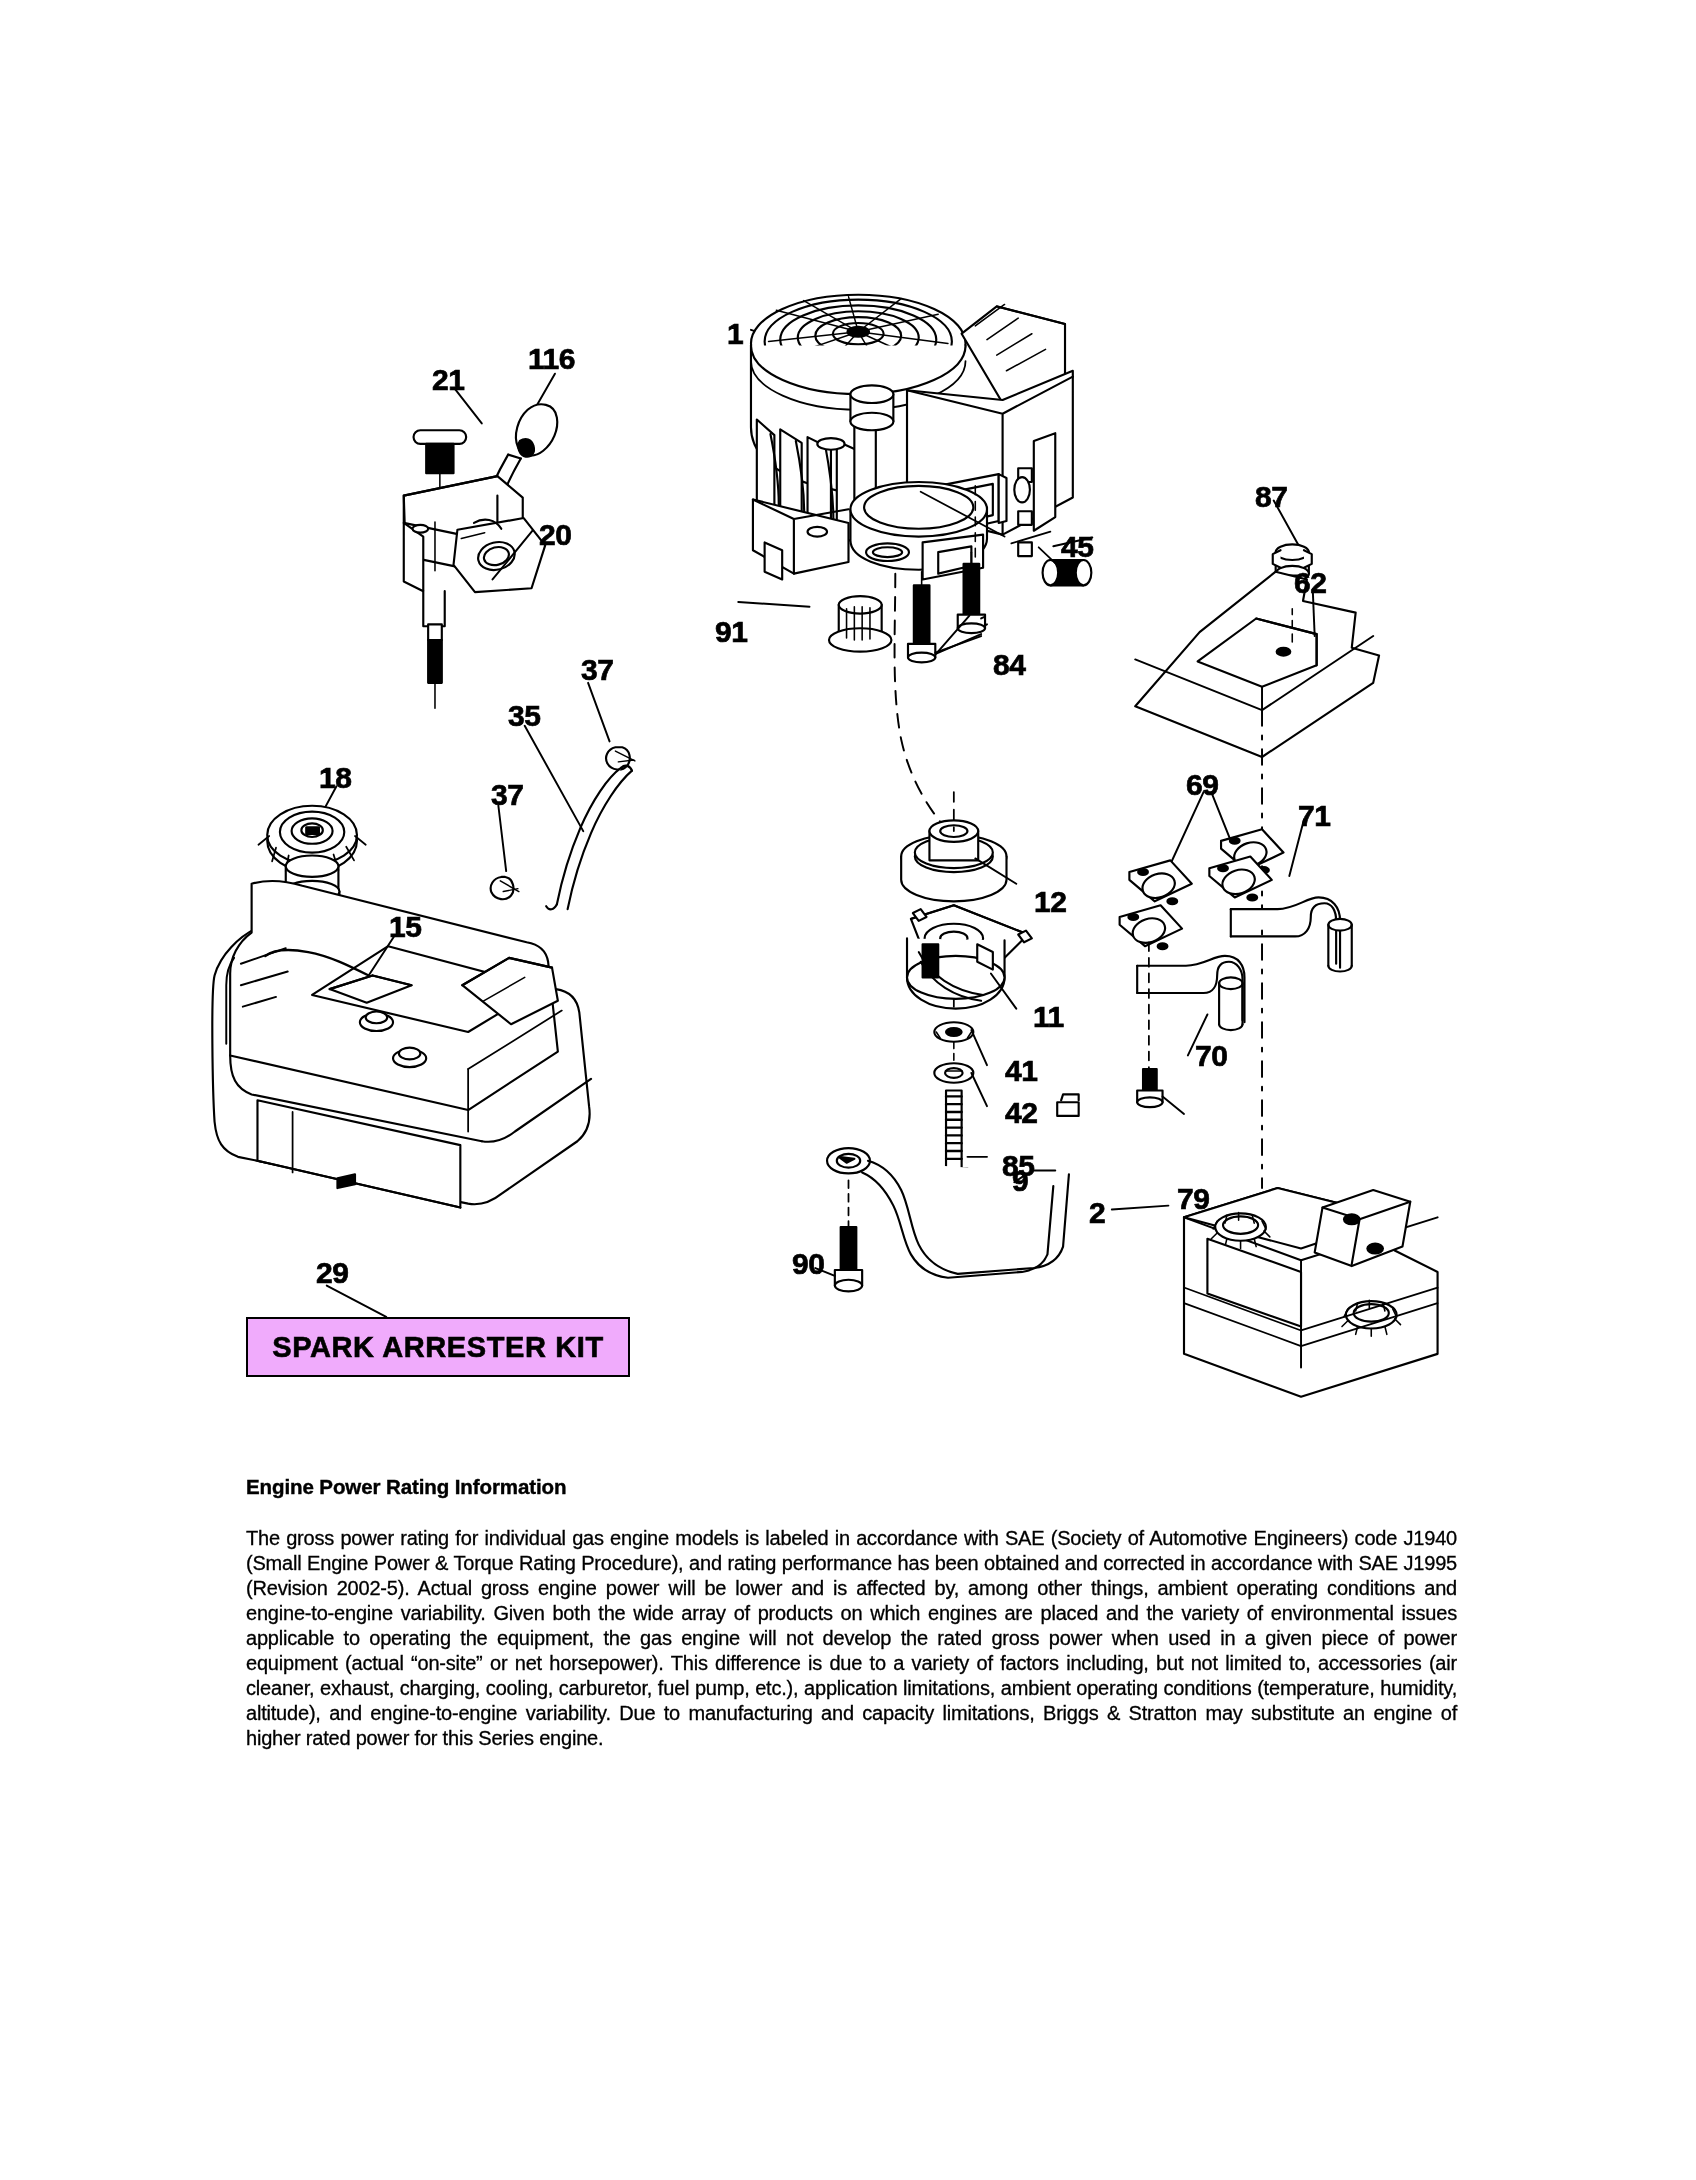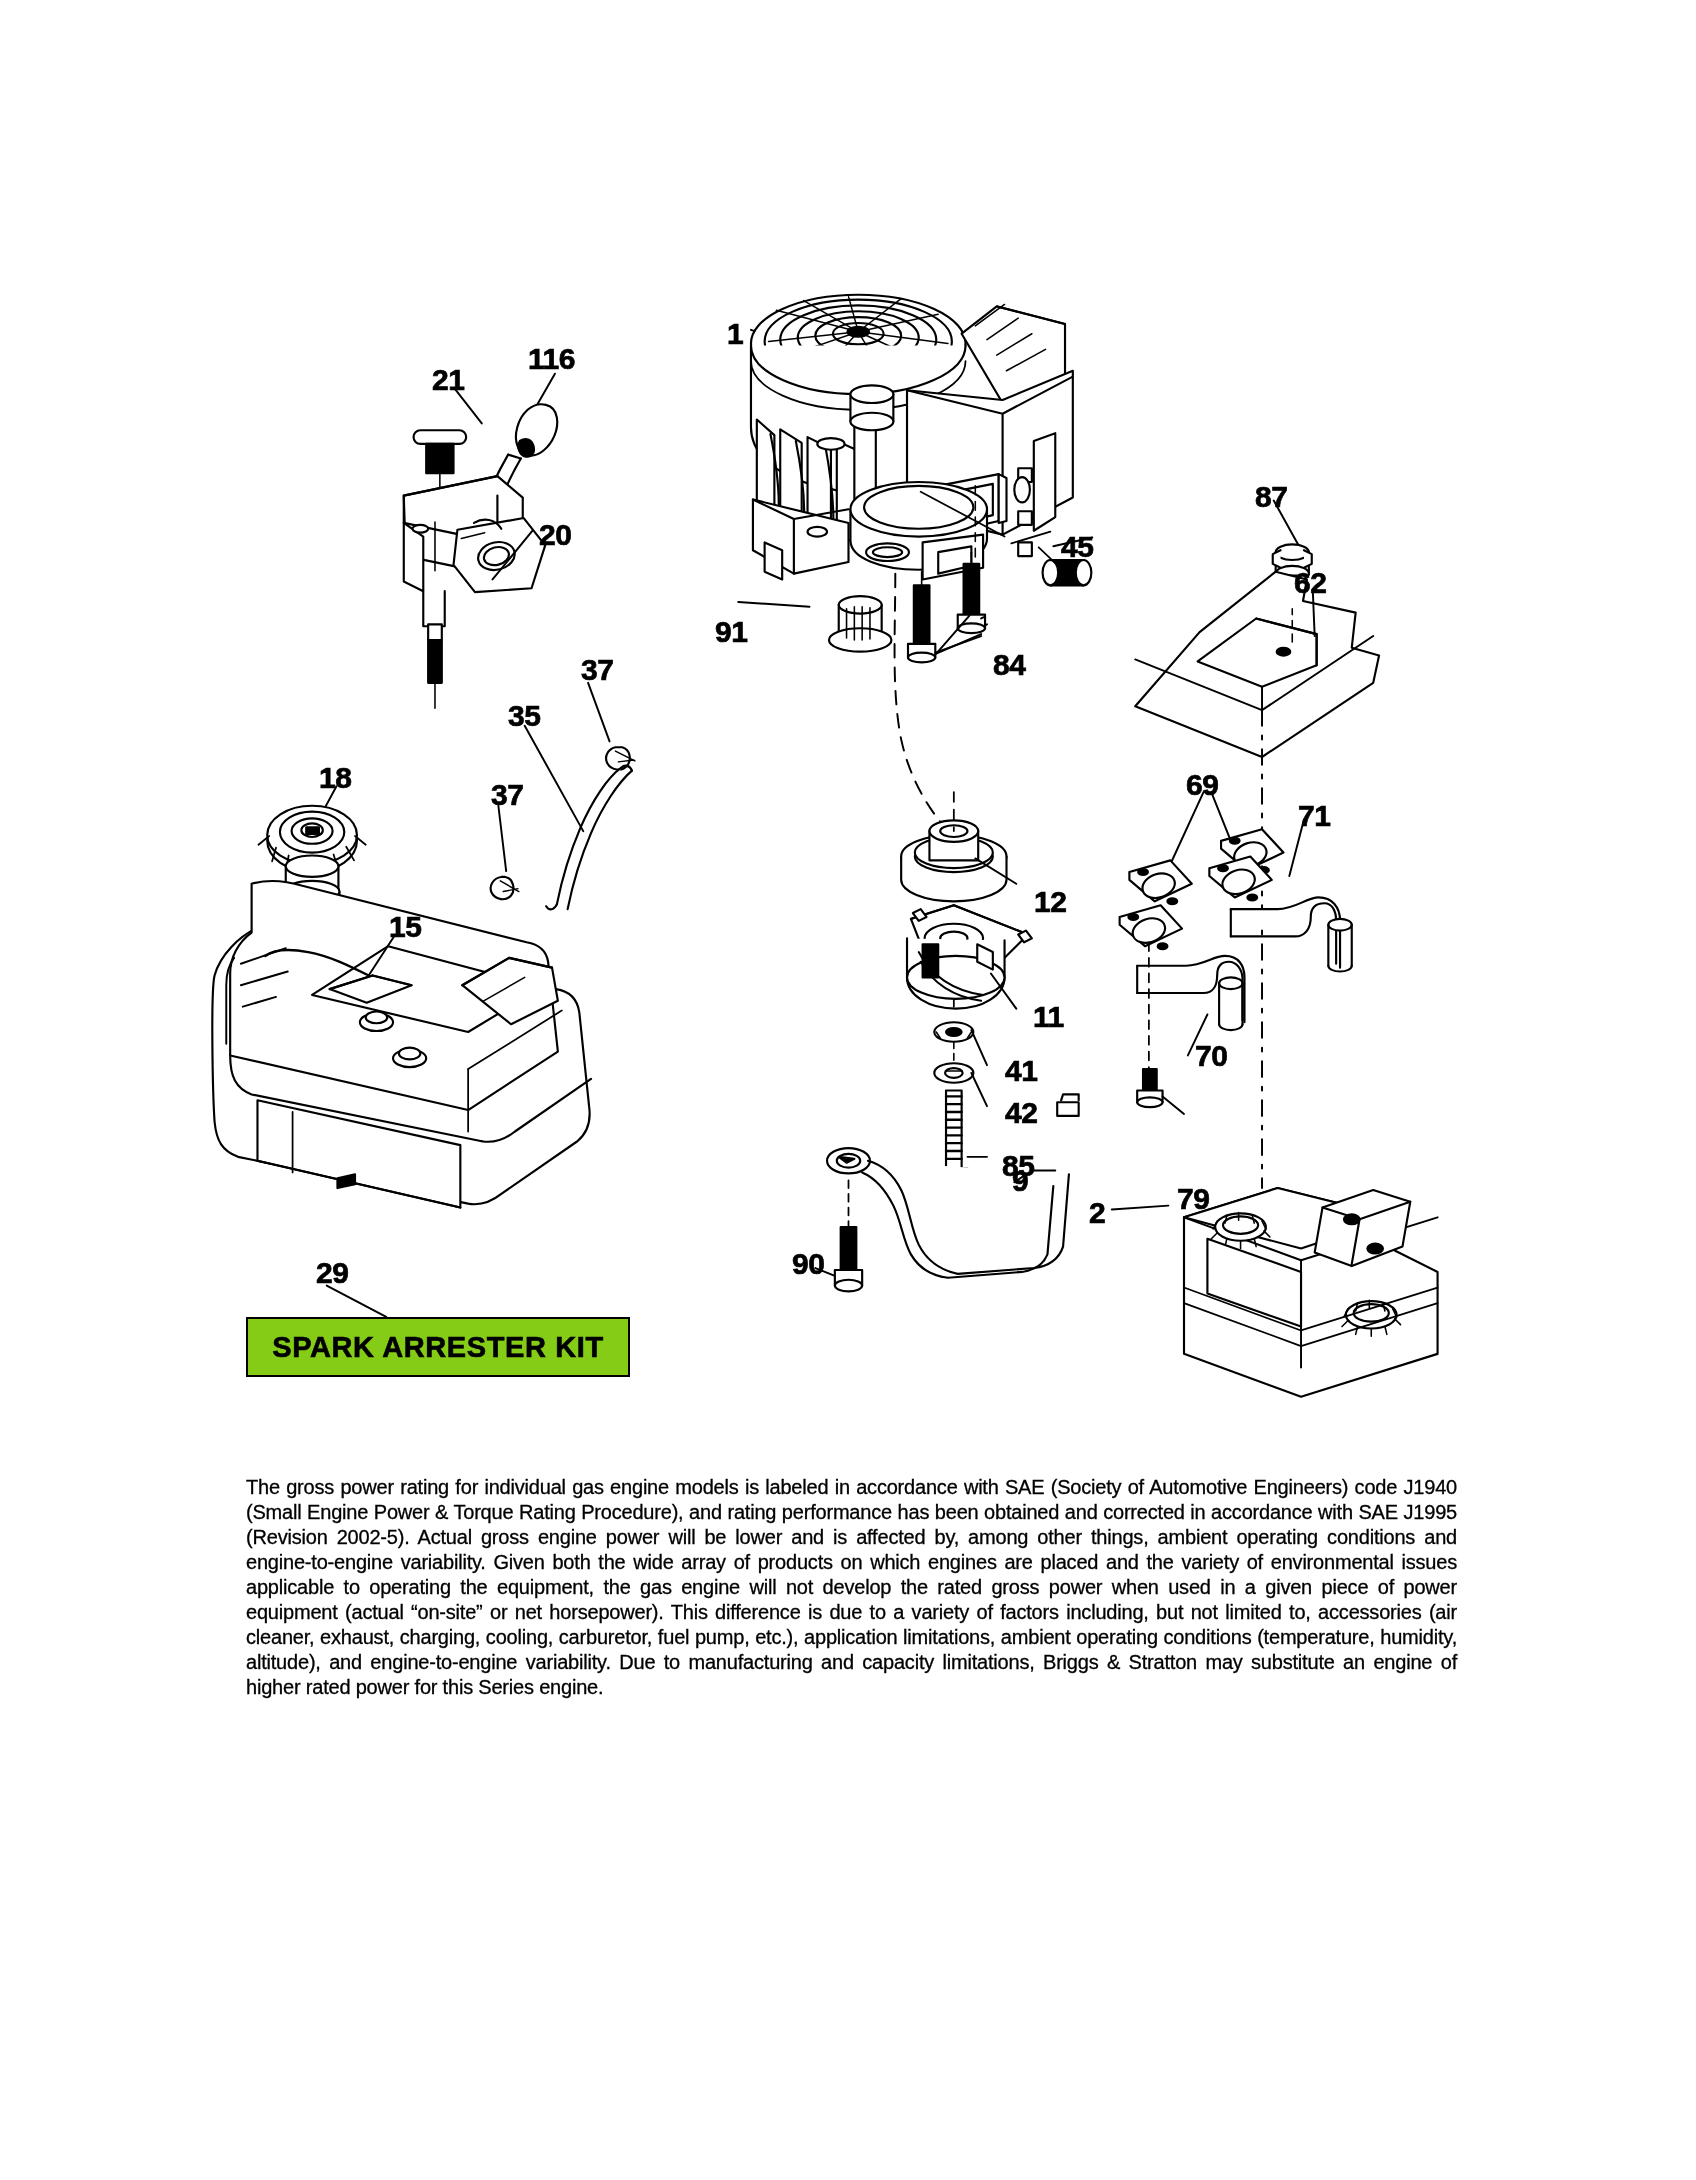--- a/index.html
+++ b/index.html
@@ -55,21 +55,21 @@
     position: absolute;
     left: 246px;
     top: 1317px;
     width: 384px;
     height: 60px;
     border: 2.9px solid #000;
     box-sizing: border-box;
     display: flex;
     align-items: center;
     justify-content: center;
-    background: #84cc16;
+    background: #f0abfc;
   }
   #spark-arrester-box .label {
     font-family: "Liberation Sans", sans-serif;
     font-weight: bold;
     font-size: 29px;
     letter-spacing: 0.6px;
     -webkit-text-stroke: 0.6px #000;
   }
 
   
@@ -604,17 +604,18 @@
   <div class="callout" style="left:1012px; top:1166px;">9</div>
   <div class="callout" style="left:1089px; top:1198px;">2</div>
   <div class="callout" style="left:792px; top:1249px;">90</div>
   <div class="callout" style="left:316px; top:1258px;">29</div>
 
   <div id="spark-arrester-box">
     <span class="label">SPARK ARRESTER KIT</span>
   </div>
 
   <div id="power-rating-section">
+    <h2 id="power-rating-heading">Engine Power Rating Information</h2>
     <p id="power-rating-body">The gross power rating for individual gas engine models is labeled in accordance with SAE (Society of Automotive Engineers) code J1940 (Small Engine Power &amp; Torque Rating Procedure), and rating performance has been obtained and corrected in accordance with SAE J1995 (Revision 2002-5).  Actual gross engine power will be lower and is affected by, among other things, ambient operating conditions and engine-to-engine variability.  Given both the wide array of products on which engines are placed and the variety of environmental issues applicable to operating the equipment, the gas engine will not develop the rated gross power when used in a given piece of power equipment (actual “on-site” or net horsepower).  This difference is due to a variety of factors including, but not limited to, accessories (air cleaner, exhaust, charging, cooling, carburetor, fuel pump, etc.), application limitations, ambient operating conditions (temperature, humidity, altitude), and engine-to-engine variability.  Due to manufacturing and capacity limitations, Briggs &amp; Stratton may substitute an engine of higher rated power for this Series engine.</p>
   </div>
 
 </div>
 
 
 </body></html>

